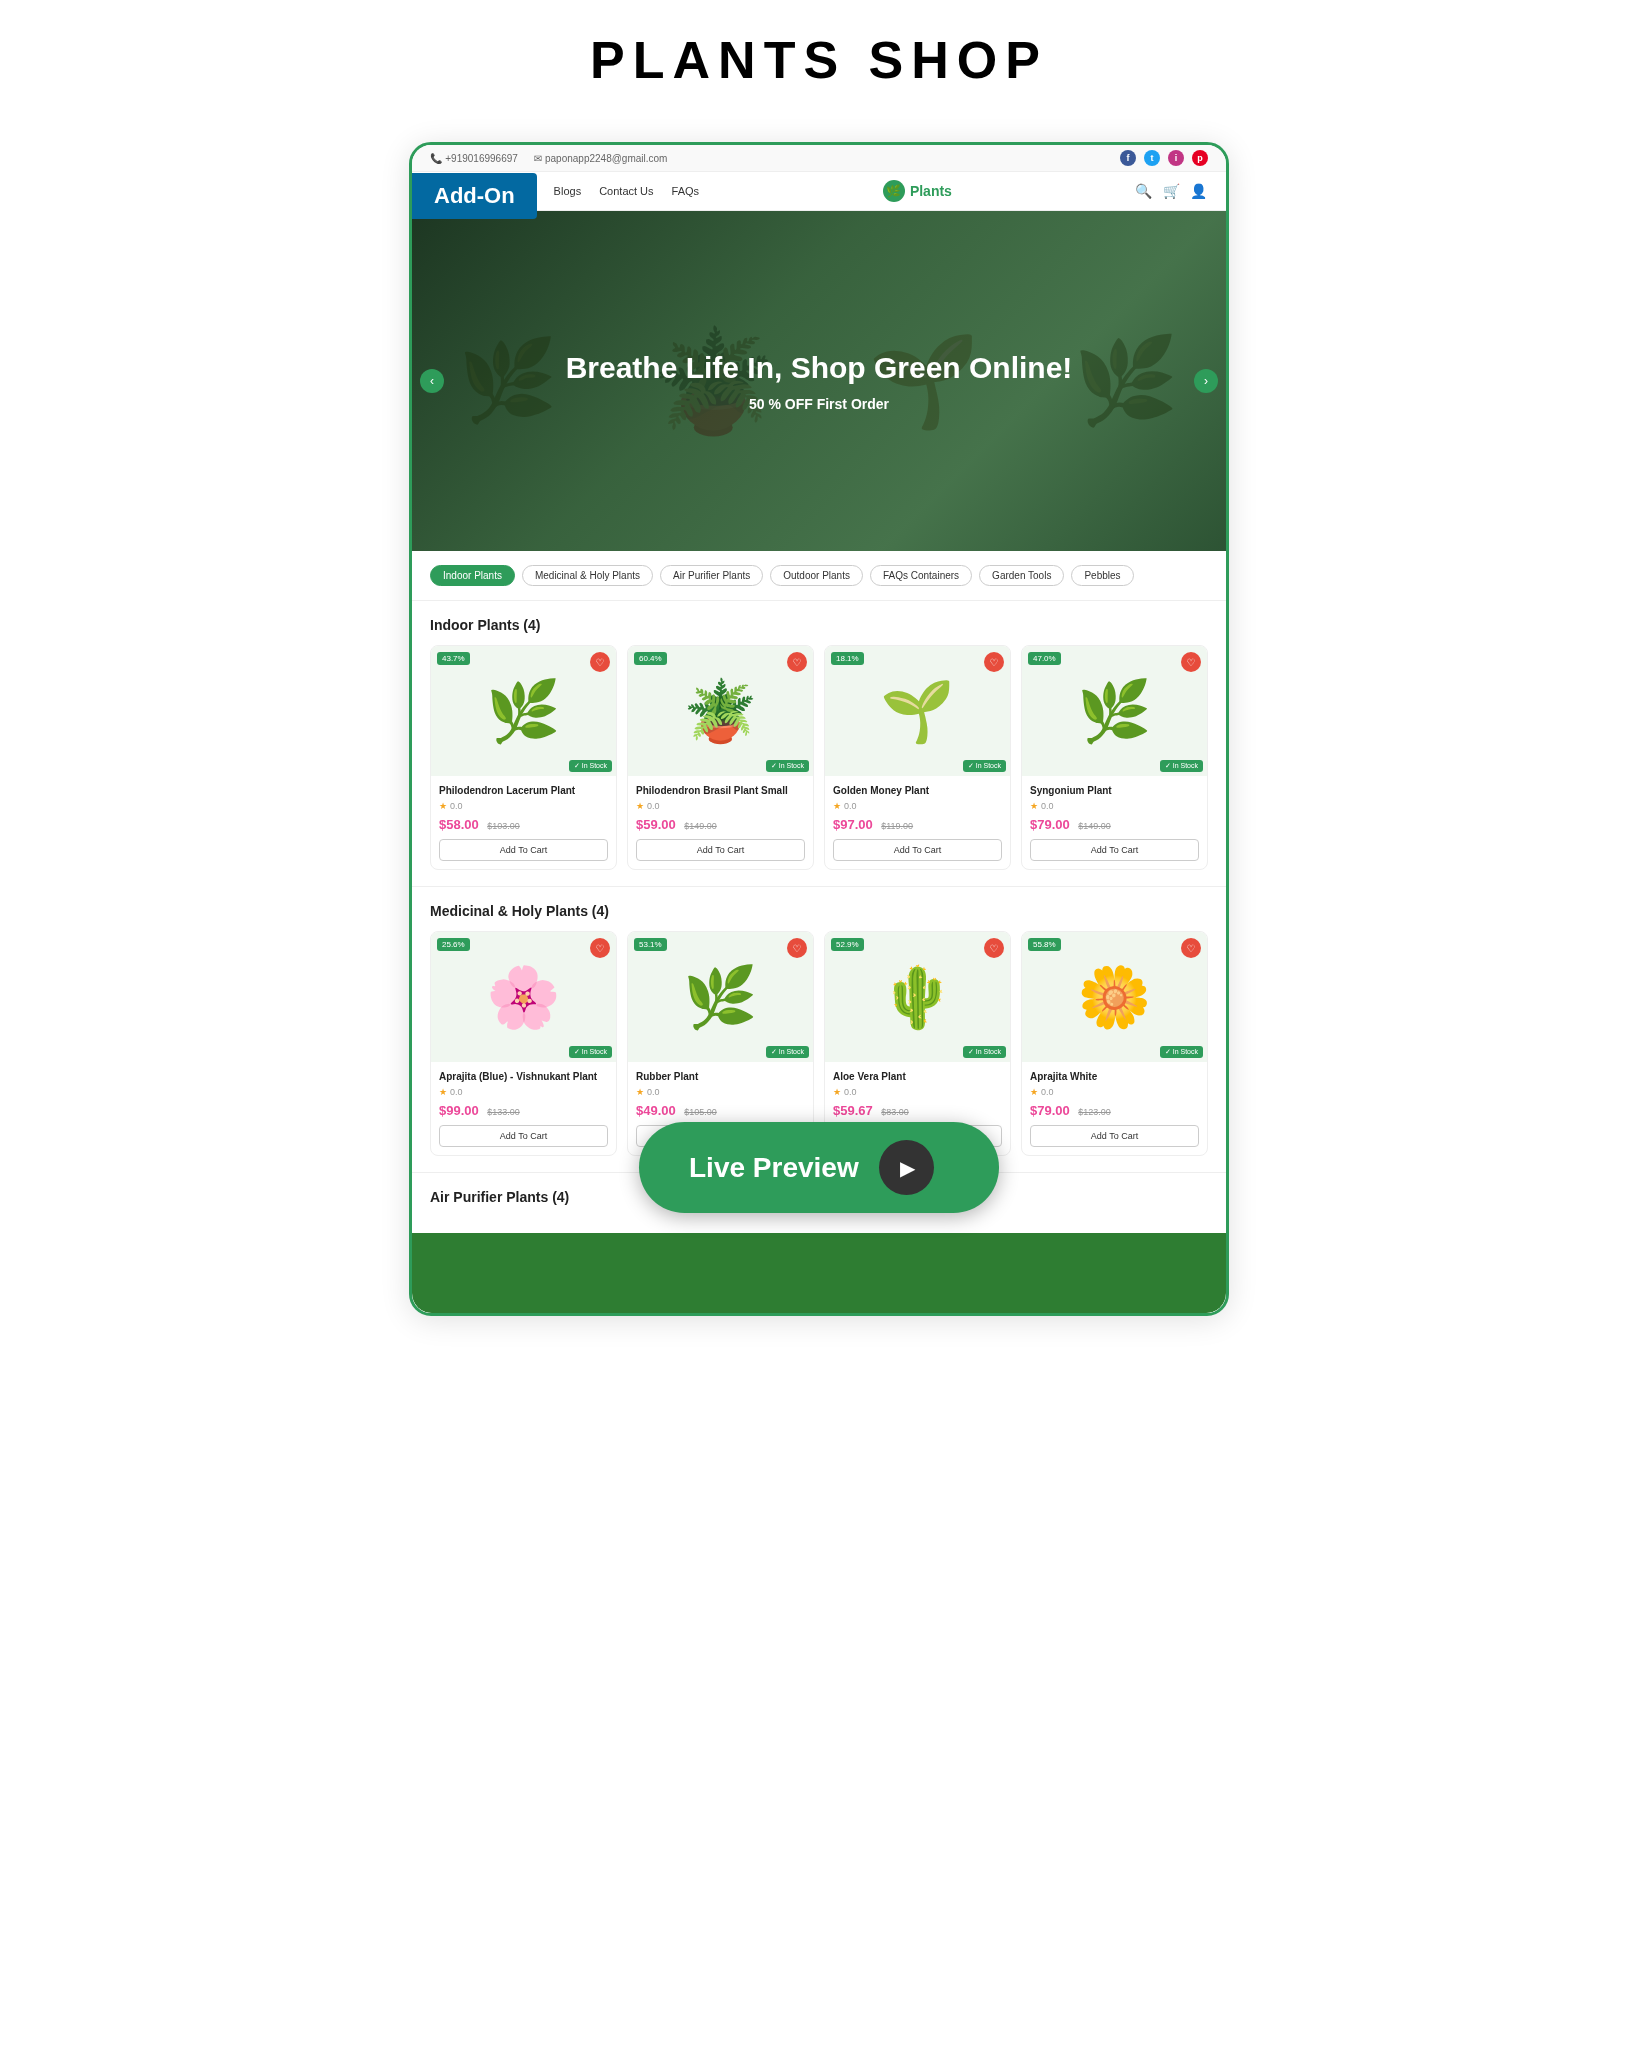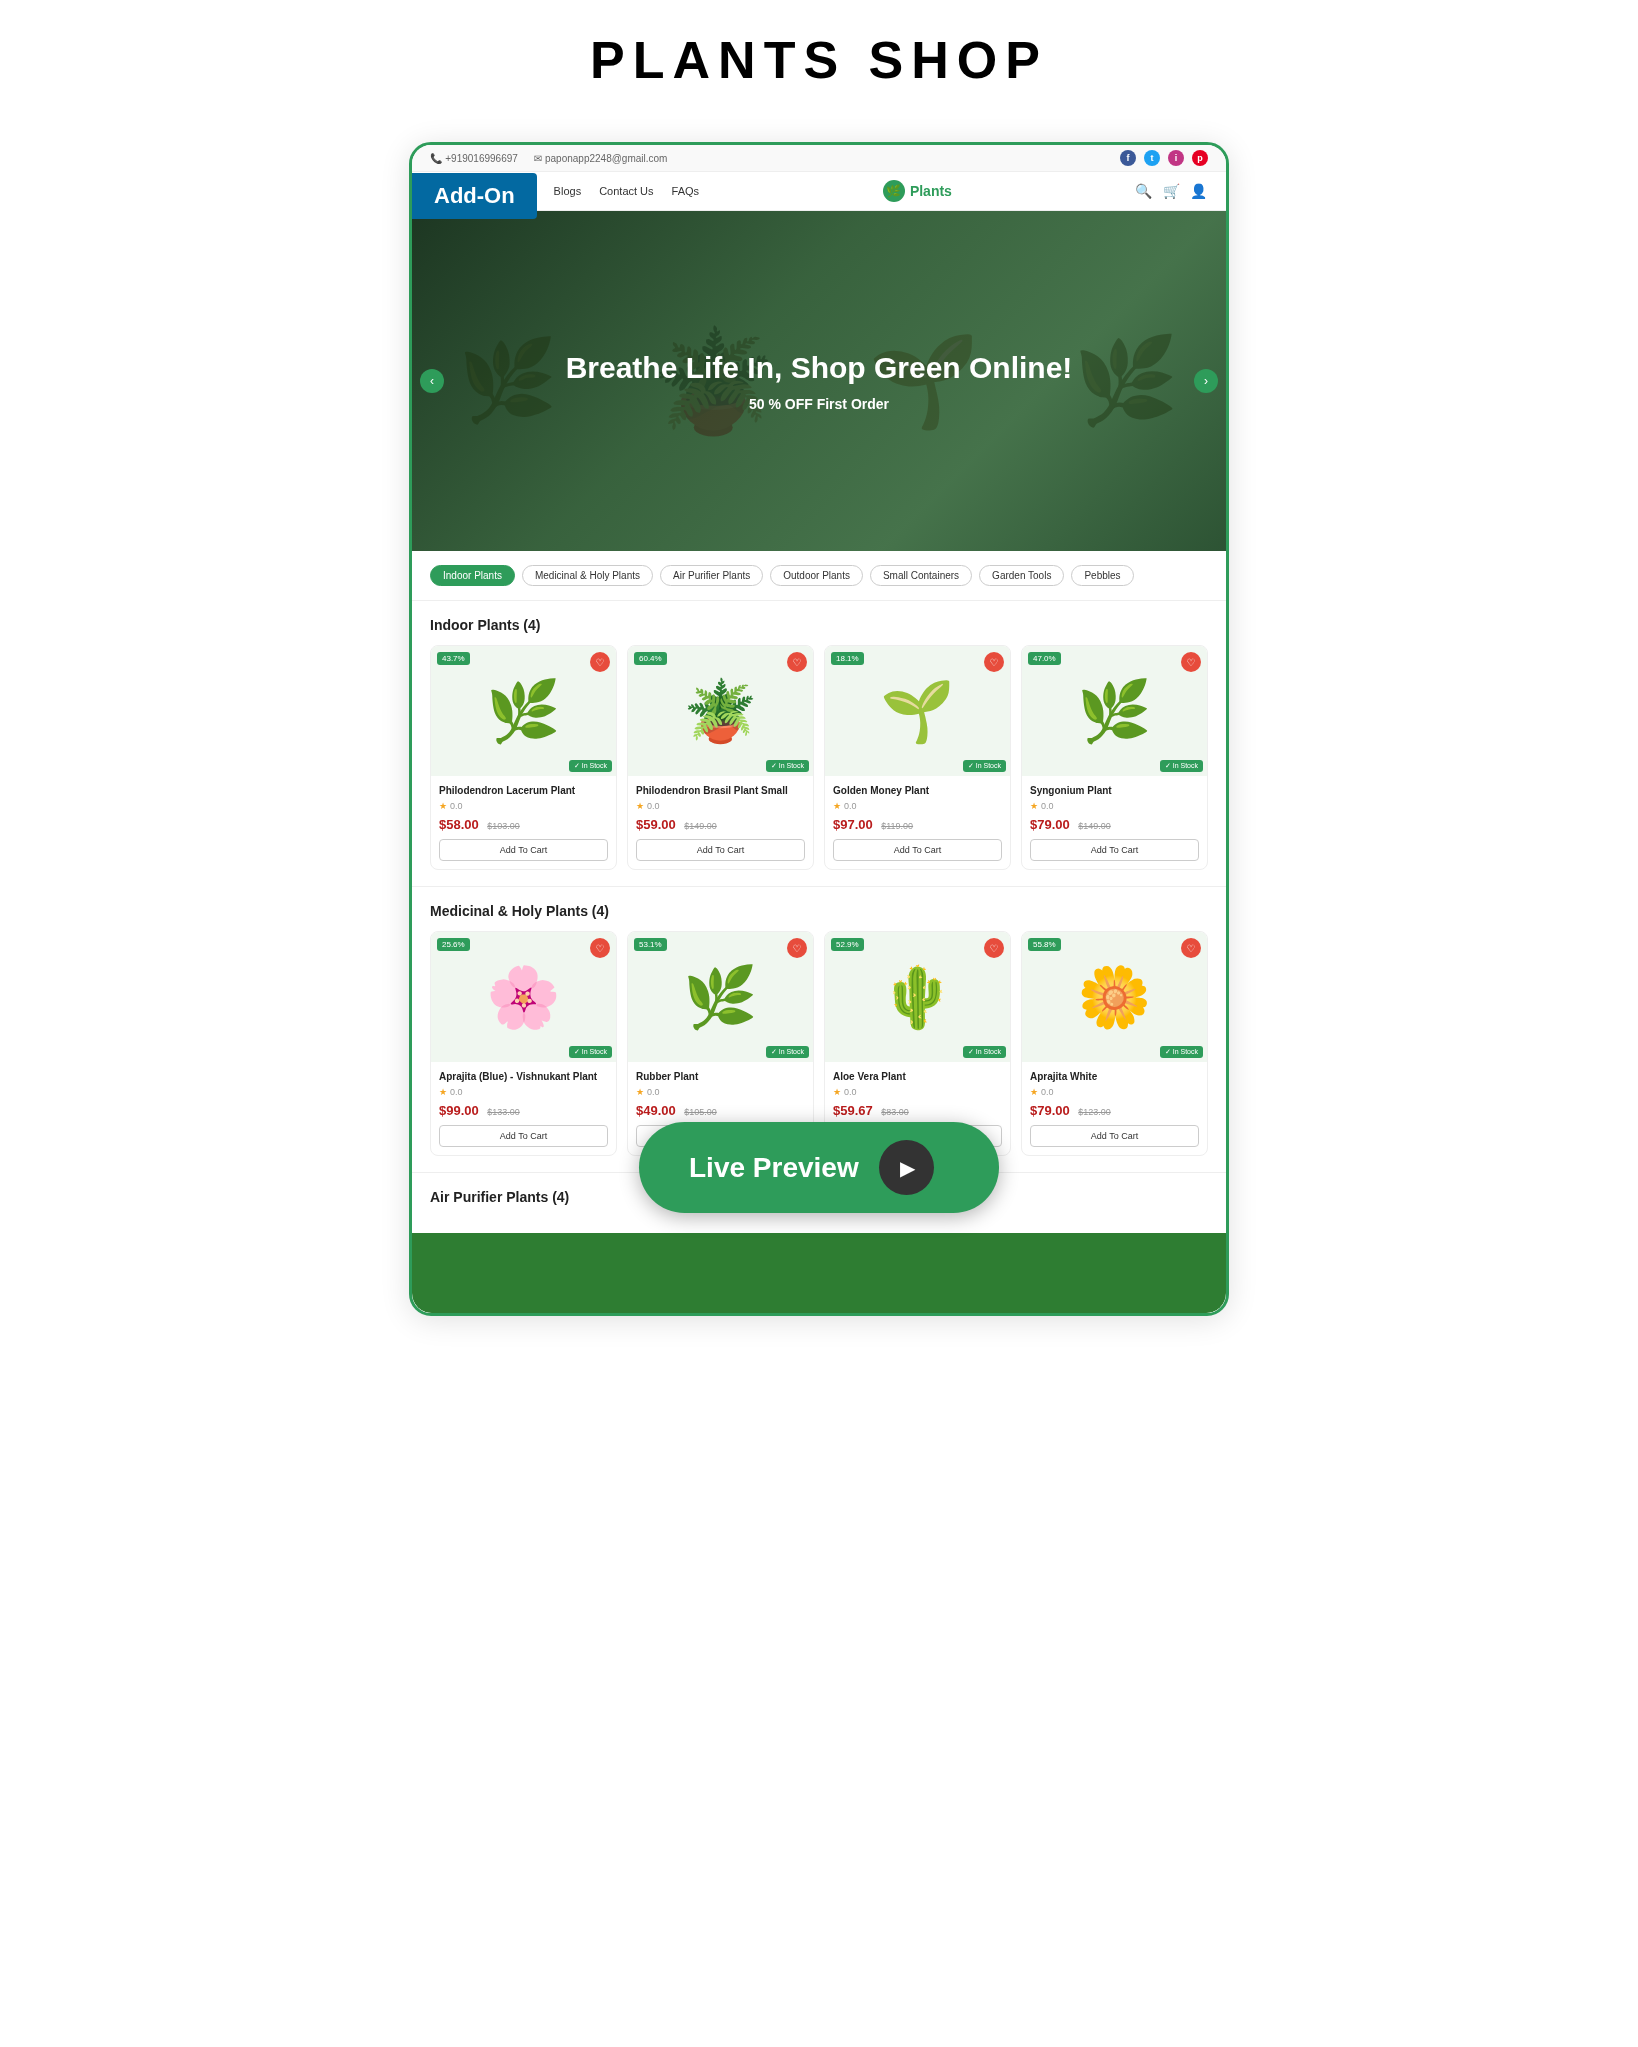--- a/index.html
+++ b/index.html
@@ -153,21 +153,21 @@
     .plant-emoji { font-size: 60px; }
     .in-stock {
       position: absolute; bottom: 4px; right: 4px;
       background: #2e9c5a; color: #fff; font-size: 7px;
       padding: 2px 5px; border-radius: 3px;
     }
     .product-info { padding: 8px; }
     .product-name { font-size: 10px; font-weight: 600; color: #222; margin-bottom: 4px; line-height: 1.3; }
     .product-rating { display: flex; align-items: center; gap: 3px; margin-bottom: 4px; font-size: 9px; color: #999; }
     .star { color: #f5a623; font-size: 9px; }
-    .product-price { font-size: 13px; font-weight: bold; color: #b91c1c; }
+    .product-price { font-size: 13px; font-weight: bold; color: #ec4899; }
     .product-price-orig { font-size: 9px; color: #999; text-decoration: line-through; margin-left: 4px; }
     .add-to-cart {
       width: 100%; margin-top: 6px;
       border: 1px solid #ccc; background: #fff;
       padding: 5px; font-size: 9px; border-radius: 4px;
       cursor: pointer; color: #333;
     }
     
     .live-preview-overlay {
       position: absolute;
@@ -263,21 +263,21 @@
       <div class="hero-subtitle">50 % OFF First Order</div>
     </div>
     <div class="hero-arrow right">›</div>
   </div>
 
   <div class="category-tabs">
     <button class="cat-tab active">Indoor Plants</button>
     <button class="cat-tab">Medicinal &amp; Holy Plants</button>
     <button class="cat-tab">Air Purifier Plants</button>
     <button class="cat-tab">Outdoor Plants</button>
-    <button class="cat-tab">Small Containers</button>
+    <button class="cat-tab">FAQs Containers</button>
     <button class="cat-tab">Garden Tools</button>
     <button class="cat-tab">Pebbles</button>
   </div>
 
   <div class="section">
     <div class="section-title">Indoor Plants (4)</div>
     <div class="products-grid">
 
       <div class="product-card">
         <div class="product-badge">43.7%</div>

